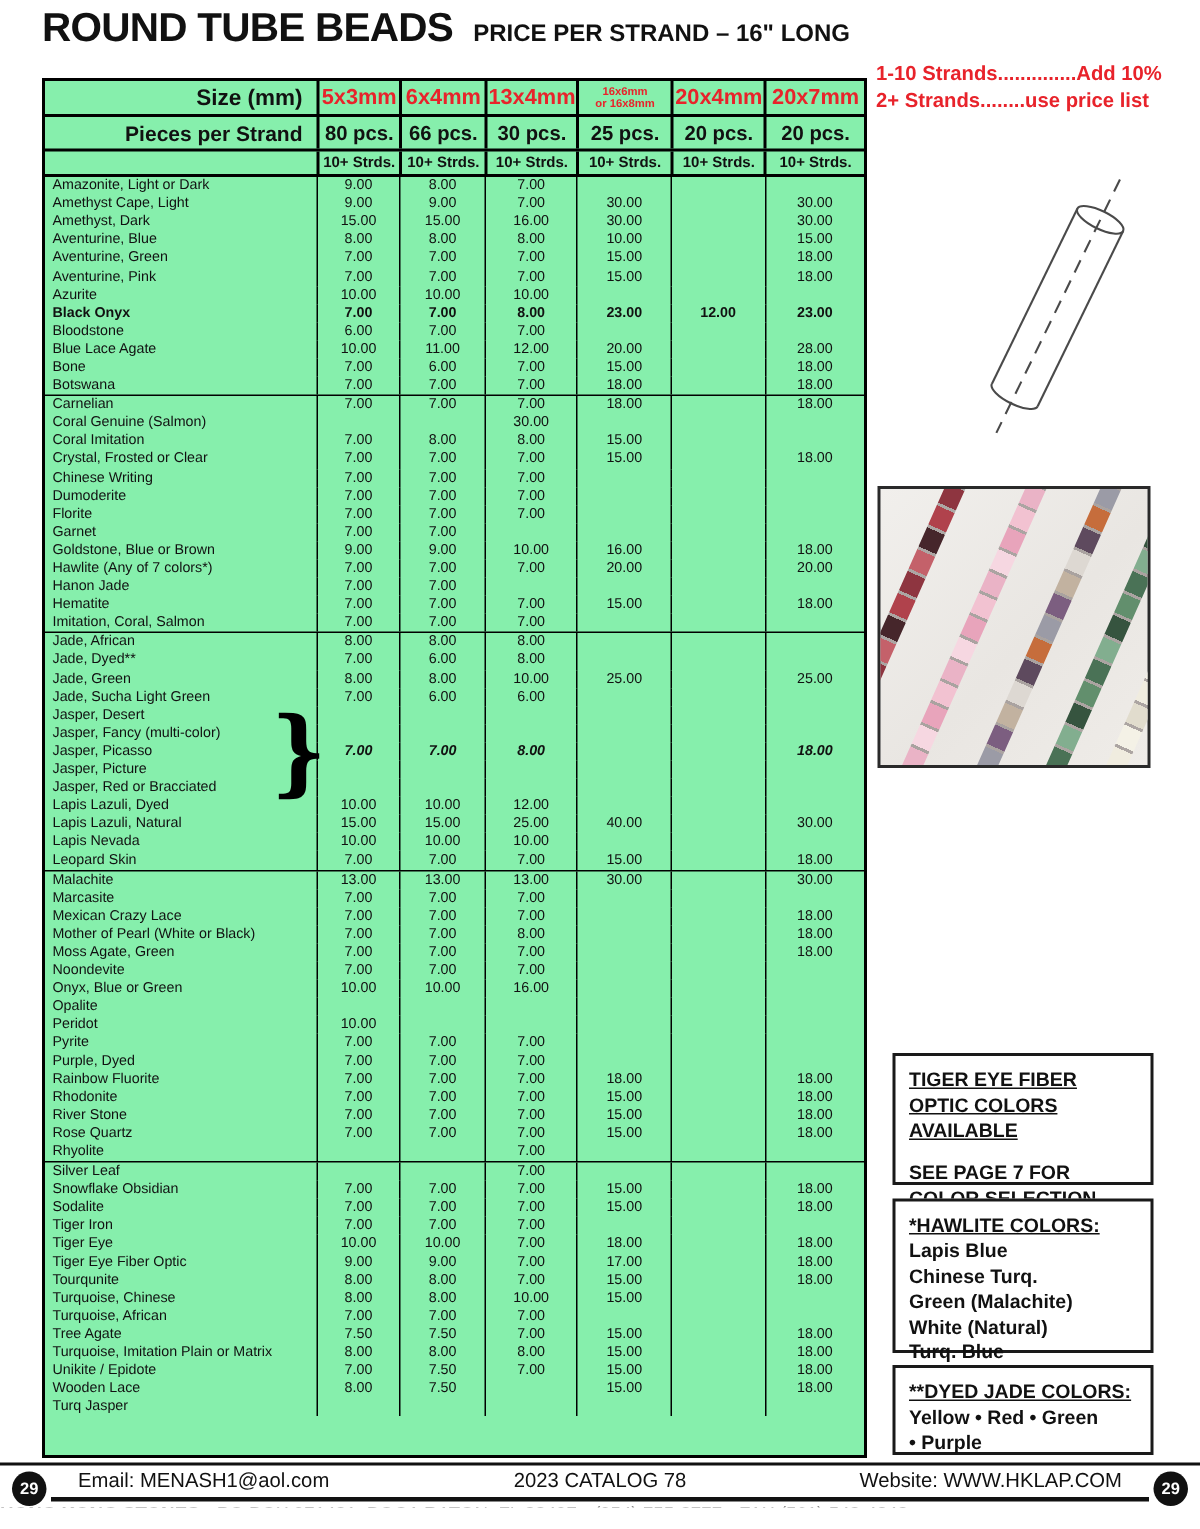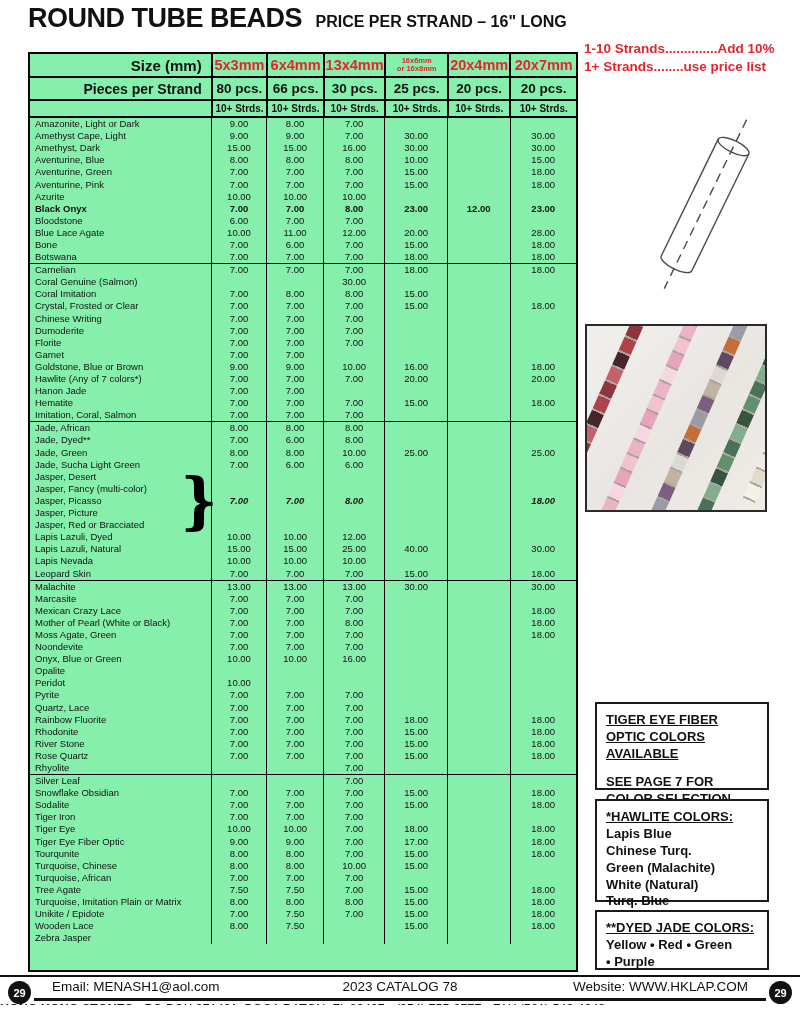--- a/index.html
+++ b/index.html
@@ -538,21 +538,21 @@
           <div class="trow">
             <div class="tcell name">Pyrite</div>
             <div class="tcell price c1">7.00</div>
             <div class="tcell price c2">7.00</div>
             <div class="tcell price c3">7.00</div>
             <div class="tcell price c4"></div>
             <div class="tcell price c5"></div>
             <div class="tcell price c6"></div>
           </div>
           <div class="trow">
-            <div class="tcell name">Quartz, Lace</div>
+            <div class="tcell name">Purple, Dyed</div>
             <div class="tcell price c1">7.00</div>
             <div class="tcell price c2">7.00</div>
             <div class="tcell price c3">7.00</div>
             <div class="tcell price c4"></div>
             <div class="tcell price c5"></div>
             <div class="tcell price c6"></div>
           </div>
           <div class="trow">
             <div class="tcell name">Rainbow Fluorite</div>
             <div class="tcell price c1">7.00</div>
@@ -711,35 +711,35 @@
           <div class="trow">
             <div class="tcell name">Wooden Lace</div>
             <div class="tcell price c1">8.00</div>
             <div class="tcell price c2">7.50</div>
             <div class="tcell price c3"></div>
             <div class="tcell price c4">15.00</div>
             <div class="tcell price c5"></div>
             <div class="tcell price c6">18.00</div>
           </div>
           <div class="trow">
-            <div class="tcell name">Zebra Jasper</div>
+            <div class="tcell name">Turq Jasper</div>
             <div class="tcell price c1"></div>
             <div class="tcell price c2"></div>
             <div class="tcell price c3"></div>
             <div class="tcell price c4"></div>
             <div class="tcell price c5"></div>
             <div class="tcell price c6"></div>
           </div>
         </div>
       </div>
   </div>
 
   <div class="red-notes">
     <div>1-10 Strands..............Add 10%</div>
-    <div>1+ Strands........use price list</div>
+    <div>2+ Strands........use price list</div>
   </div>
 
   <svg class="tube-svg" width="178" height="218" viewBox="0 0 178 218">
     <g stroke="#4a4a4a" fill="none" stroke-width="1.4" transform="rotate(26 89 109)">
       <line x1="89" y1="14" x2="89" y2="202" stroke-dasharray="9 6"></line>
       <ellipse cx="89" cy="44" rx="17" ry="6"></ellipse>
       <line x1="72" y1="44" x2="72" y2="174"></line>
       <line x1="106" y1="44" x2="106" y2="174"></line>
       <path d="M72,174 A17,6 0 0,0 106,174"></path>
     </g>

